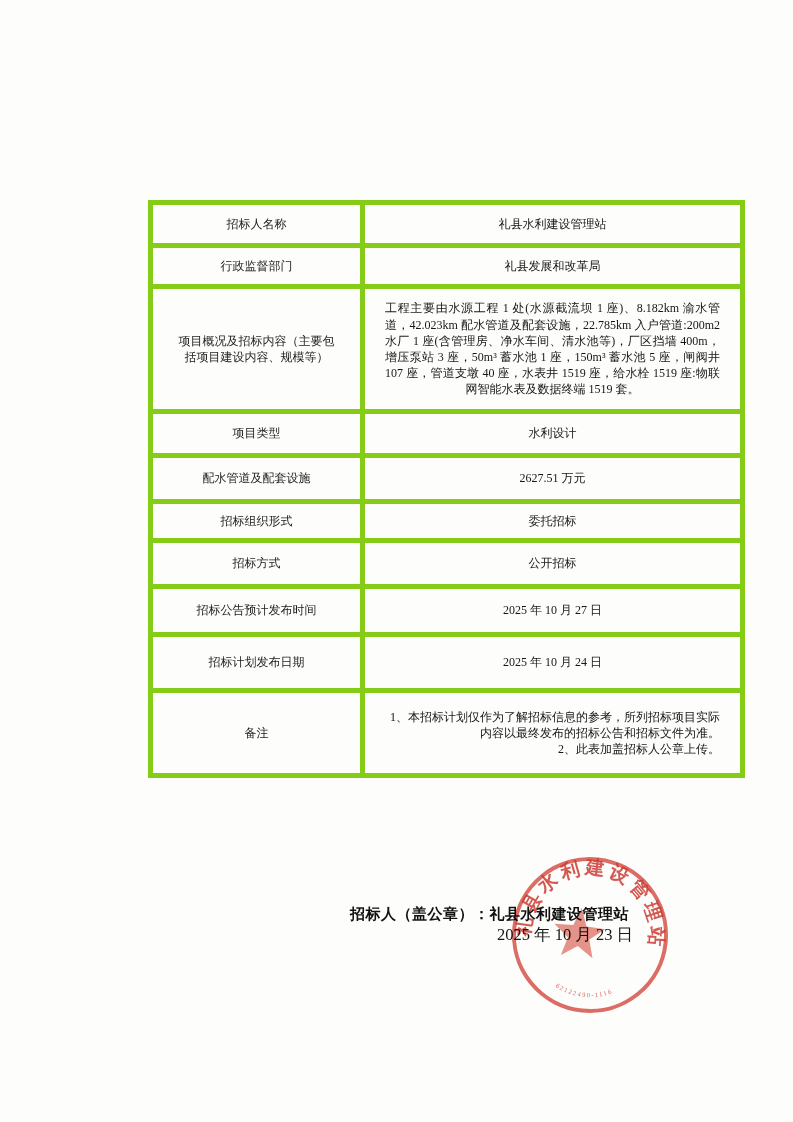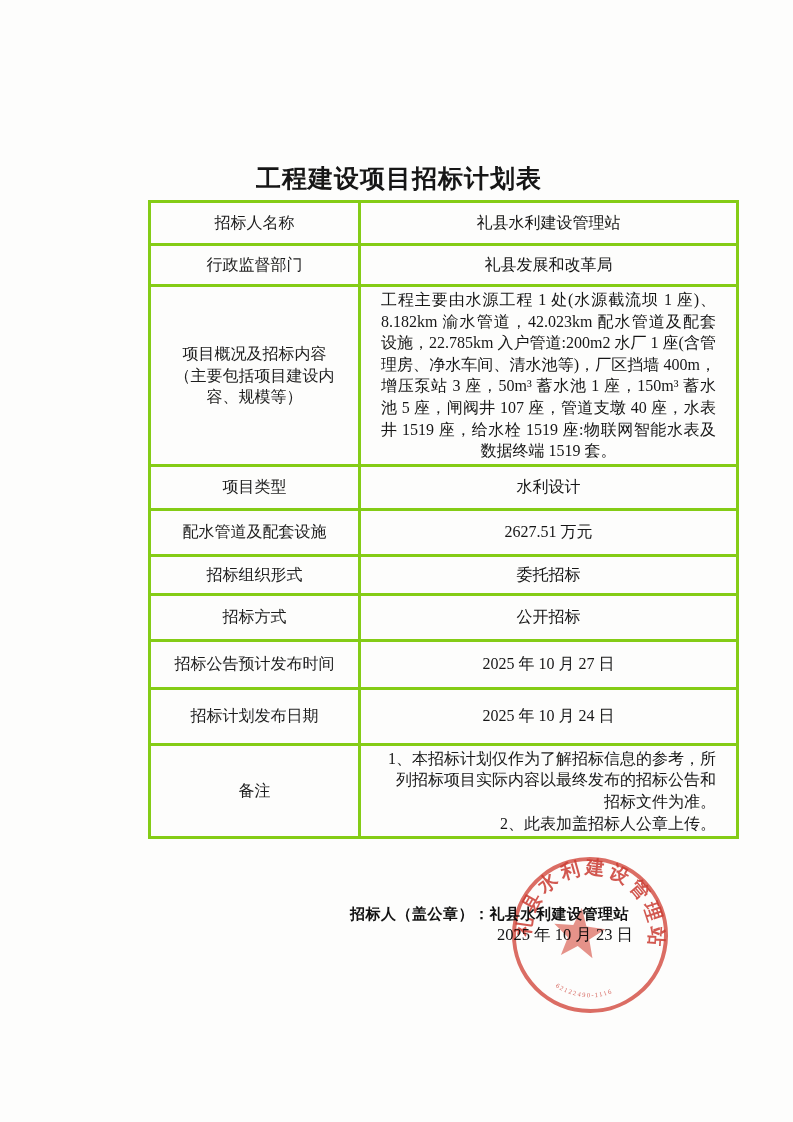--- a/index.html
+++ b/index.html
@@ -29,24 +29,24 @@
   }
   table.tender {
     position: absolute;
     left: 148px;
     top: 200px;
     width: 502px;
     border-collapse: collapse;
     table-layout: fixed;
   }
   table.tender td {
-    border: 3px solid #84cc16;
+    border: 5px solid #84cc16;
     padding: 2px 20px;
     vertical-align: middle;
-    font-size: 16px;
+    font-size: 12px;
     line-height: 1.35;
   }
   td.lbl {
     width: 167px;
     text-align: center;
     color: #1d1d1d;
   }
   td.val {
     width: 335px;
     text-align: center;
@@ -101,21 +101,20 @@
   }
   .seal text {
     font-family: "Liberation Serif", "DejaVu Serif", serif;
   }
 </style>
 </head>
 <body>
 
 <div class="page">
 
-  <div class="doc-title">工程建设项目招标计划表</div>
 
   <table class="tender">
     <tbody>
       <tr style="height:43px">
         <td class="lbl">招标人名称</td>
         <td class="val">礼县水利建设管理站</td>
       </tr>
       <tr style="height:41px">
         <td class="lbl">行政监督部门</td>
         <td class="val">礼县发展和改革局</td>

